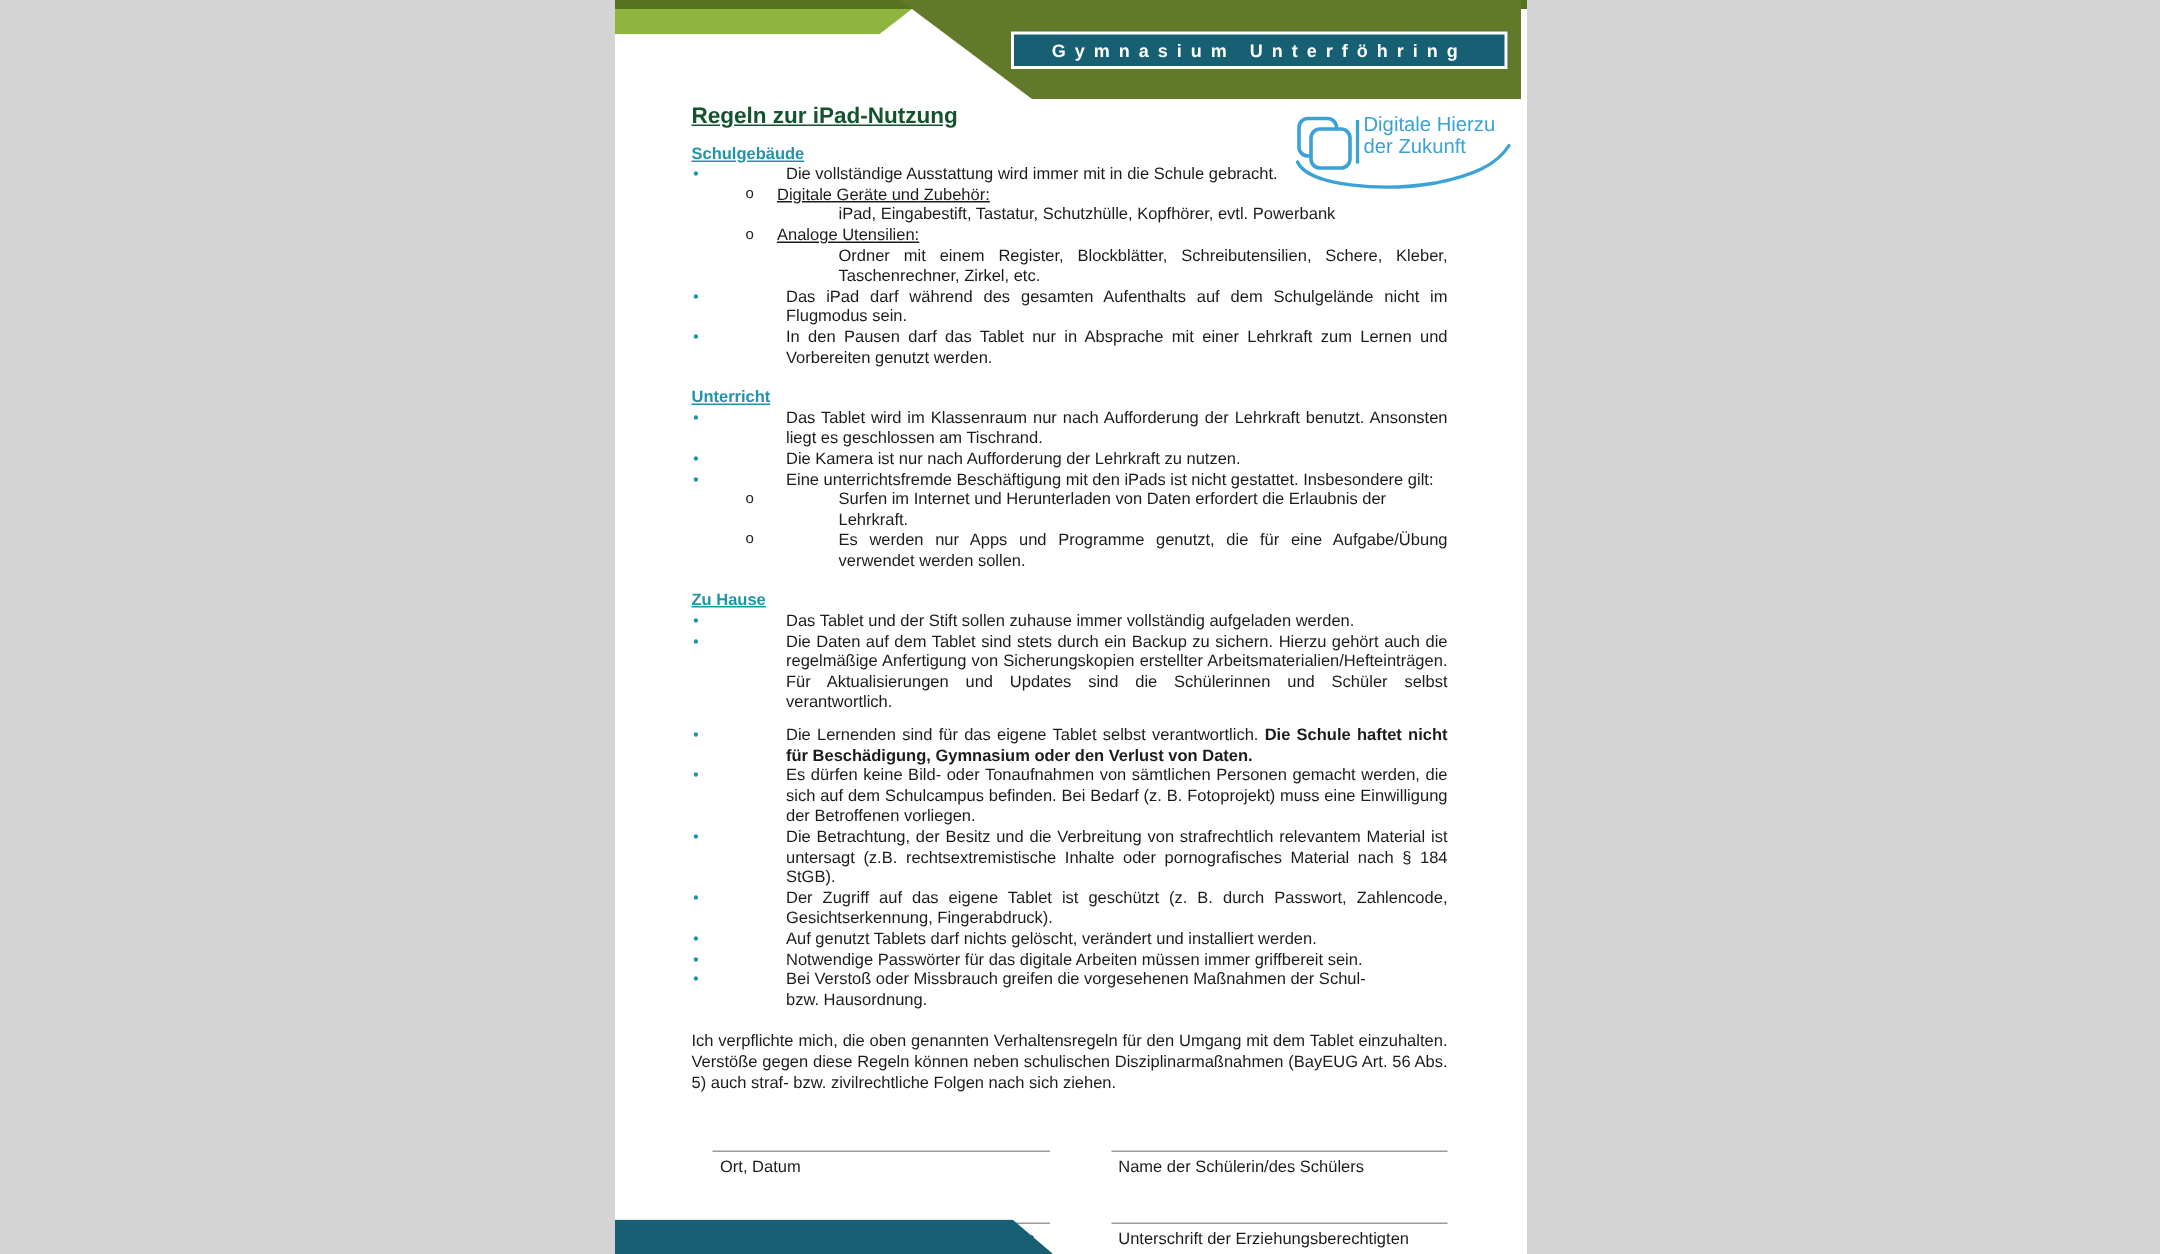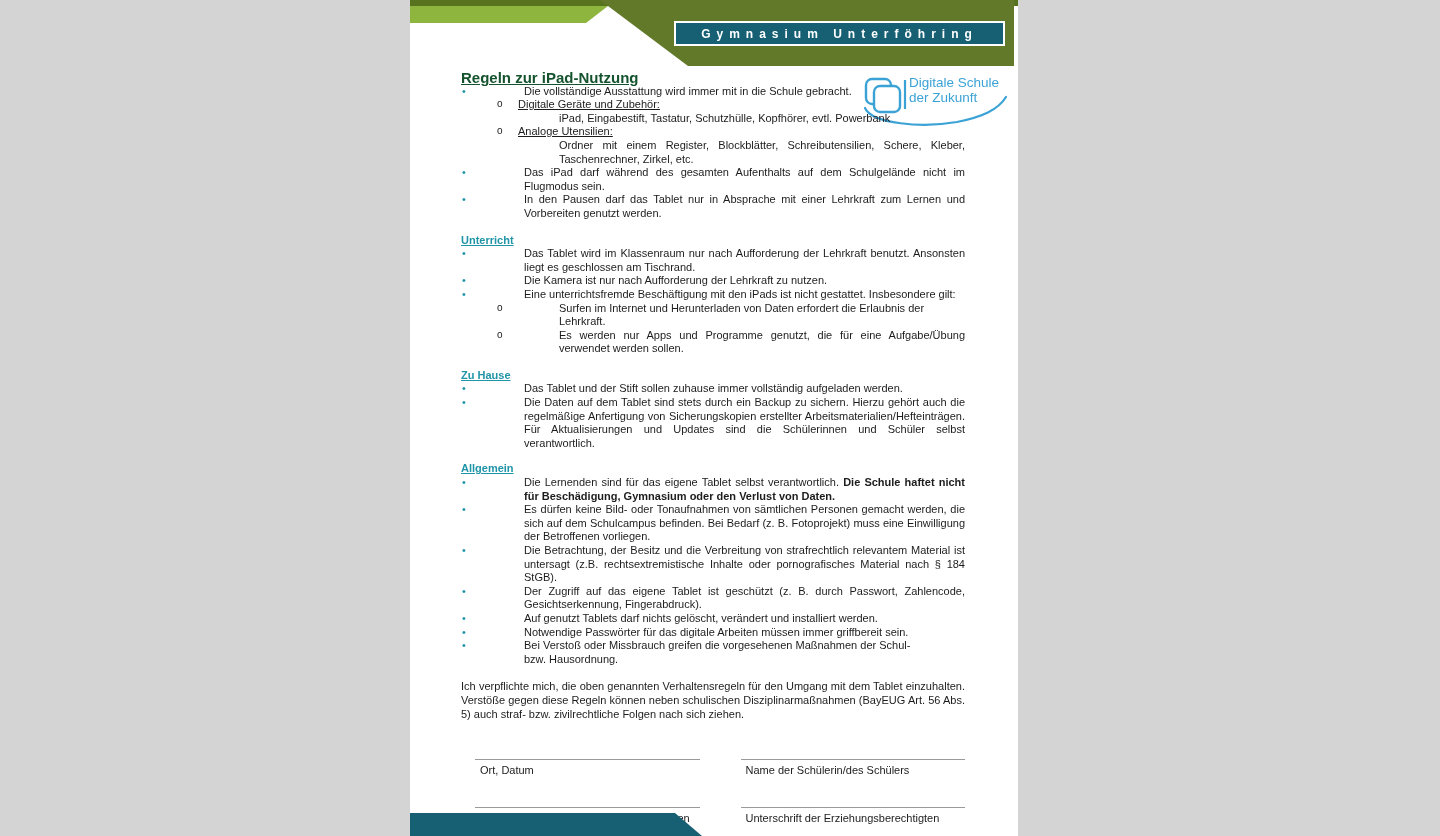--- a/index.html
+++ b/index.html
@@ -100,30 +100,31 @@
   </div>
 
   <div class="logo">
     <svg width="150" height="58" viewBox="0 0 150 58">
       <rect x="4" y="9" width="25" height="25" rx="6" fill="#ffffff" stroke="#3ba2d6" stroke-width="2.4"></rect>
       <rect x="12" y="16" width="26" height="26" rx="6" fill="#ffffff" stroke="#3ba2d6" stroke-width="2.4"></rect>
       <line x1="43" y1="10" x2="43" y2="39" stroke="#3ba2d6" stroke-width="2.2"></line>
       <path d="M3 38 C 10 54, 60 58, 95 52 C 120 47, 136 40, 144 27" fill="none" stroke="#3ba2d6" stroke-width="2.2" stroke-linecap="round"></path>
     </svg>
     <div class="logotext">
-      <span>Digitale Schule</span>
+      <span>Digitale Hierzu</span>
       <span>der Zukunft</span>
     </div>
   </div>
 
   <div class="content">
 
     <h1>Regeln zur iPad-Nutzung</h1>
 
     <section>
+      <h2>Schulgebäude</h2>
       <div class="b1">
         <span class="m1">•</span>
         <span class="t">Die vollständige Ausstattung wird immer mit in die Schule gebracht.</span>
       </div>
       <div class="b2">
         <span class="m2">o</span>
         <span class="u">Digitale Geräte und Zubehör:</span>
         <span class="t">iPad, Eingabestift, Tastatur, Schutzhülle, Kopfhörer, evtl. Powerbank</span>
       </div>
       <div class="b2">
@@ -171,21 +172,20 @@
         <span class="m1">•</span>
         <span class="t">Das Tablet und der Stift sollen zuhause immer vollständig aufgeladen werden.</span>
       </div>
       <div class="b1">
         <span class="m1">•</span>
         <span class="t just">Die Daten auf dem Tablet sind stets durch ein Backup zu sichern. Hierzu gehört auch die regelmäßige Anfertigung von Sicherungskopien erstellter Arbeitsmaterialien/Hefteinträgen. Für Aktualisierungen und Updates sind die Schülerinnen und Schüler selbst verantwortlich.</span>
       </div>
     </section>
 
     <section style="margin-top:8px;">
-      <h2>Allgemein</h2>
       <div class="b1">
         <span class="m1">•</span>
         <span class="t just"><span>Die Lernenden sind für das eigene Tablet selbst verantwortlich.</span> <b class="inlinebold">Die Schule haftet nicht für Beschädigung, Gymnasium oder den Verlust von Daten.</b></span>
       </div>
       <div class="b1">
         <span class="m1">•</span>
         <span class="t just">Es dürfen keine Bild- oder Tonaufnahmen von sämtlichen Personen gemacht werden, die sich auf dem Schulcampus befinden. Bei Bedarf (z. B. Fotoprojekt) muss eine Einwilligung der Betroffenen vorliegen.</span>
       </div>
       <div class="b1">
         <span class="m1">•</span>

